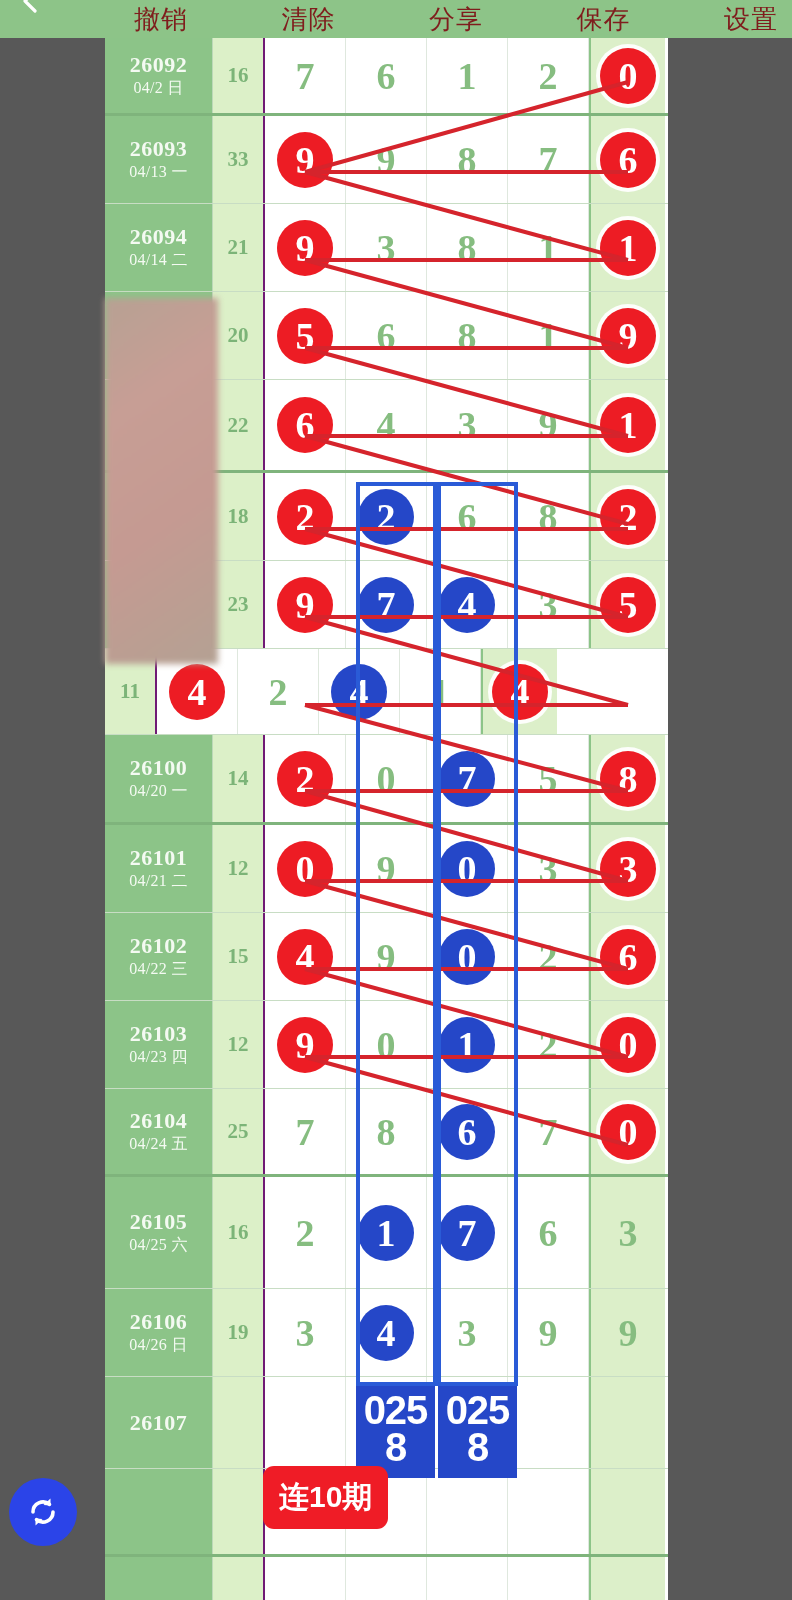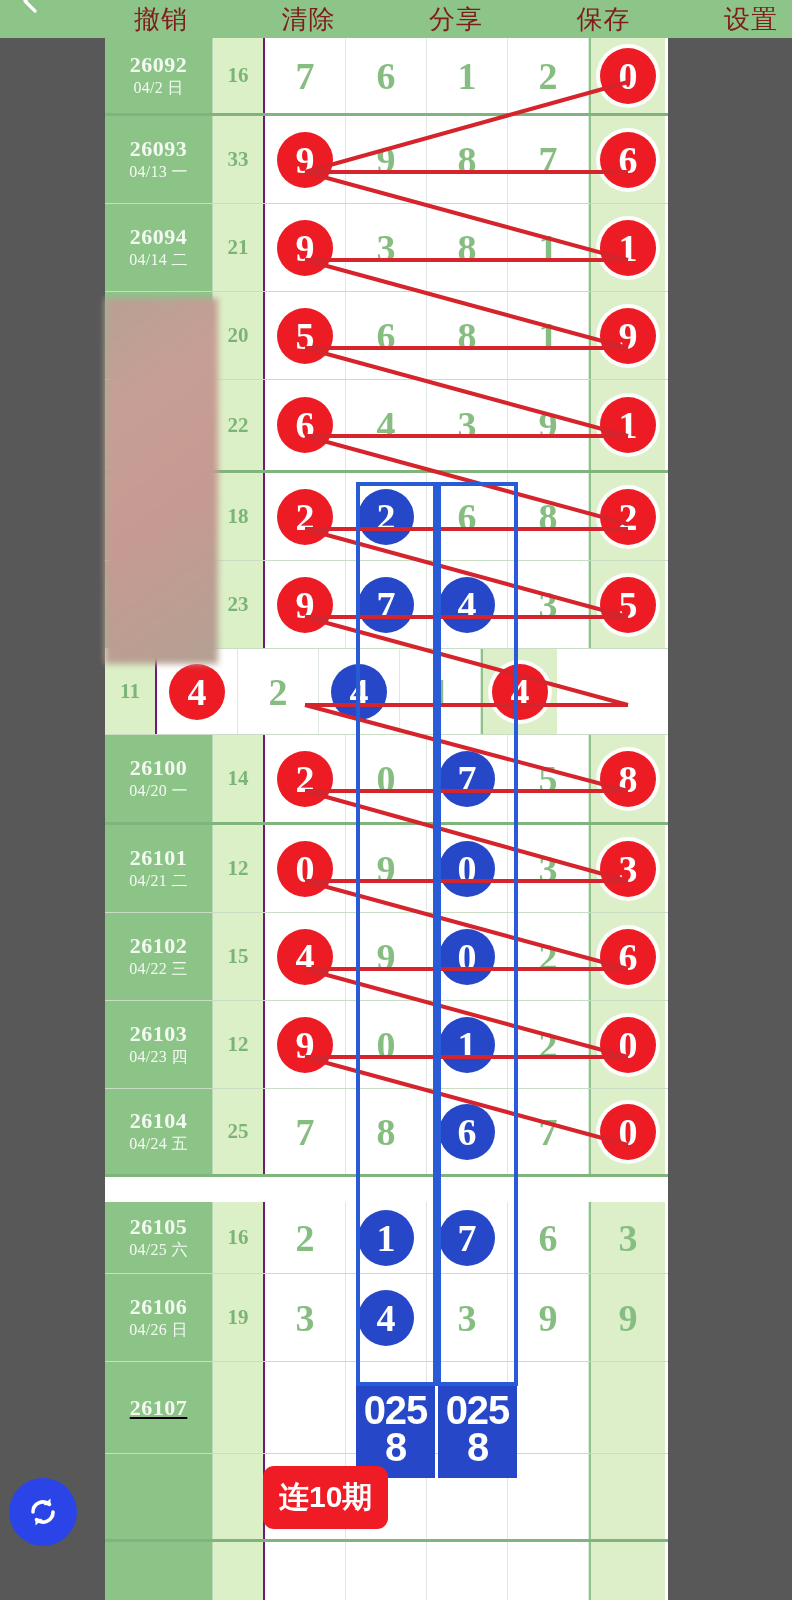--- a/index.html
+++ b/index.html
@@ -370,21 +370,21 @@
         <div class="c-d">7</div>
         <div class="c-d">8</div>
         <div class="c-d">
           <span class="ball blue">6</span>
         </div>
         <div class="c-d">7</div>
         <div class="c-d last">
           <span class="ball red">0</span>
         </div>
       </div>
-      <div class="row" style="height: 72px; margin-top: 25px;">
+      <div class="row" style="height: 112px;">
         <div class="c-period">
           <div class="pnum">26105</div>
           <div class="pdate">04/25 六</div>
         </div>
         <div class="c-sum">16</div>
         <div class="c-d">2</div>
         <div class="c-d">
           <span class="ball blue">1</span>
         </div>
         <div class="c-d">
@@ -400,21 +400,21 @@
         </div>
         <div class="c-sum">19</div>
         <div class="c-d">3</div>
         <div class="c-d">
           <span class="ball blue">4</span>
         </div>
         <div class="c-d">3</div>
         <div class="c-d">9</div>
         <div class="c-d last">9</div>
       </div>
-      <div class="row" style="height: 92px; text-decoration: underline;">
+      <div class="row" style="height: 92px;">
         <div class="c-period">
           <div class="pnum">26107</div>
         </div>
         <div class="c-sum"></div>
         <div class="c-d"></div>
         <div class="c-d"></div>
         <div class="c-d"></div>
         <div class="c-d"></div>
         <div class="c-d last"></div>
       </div>

